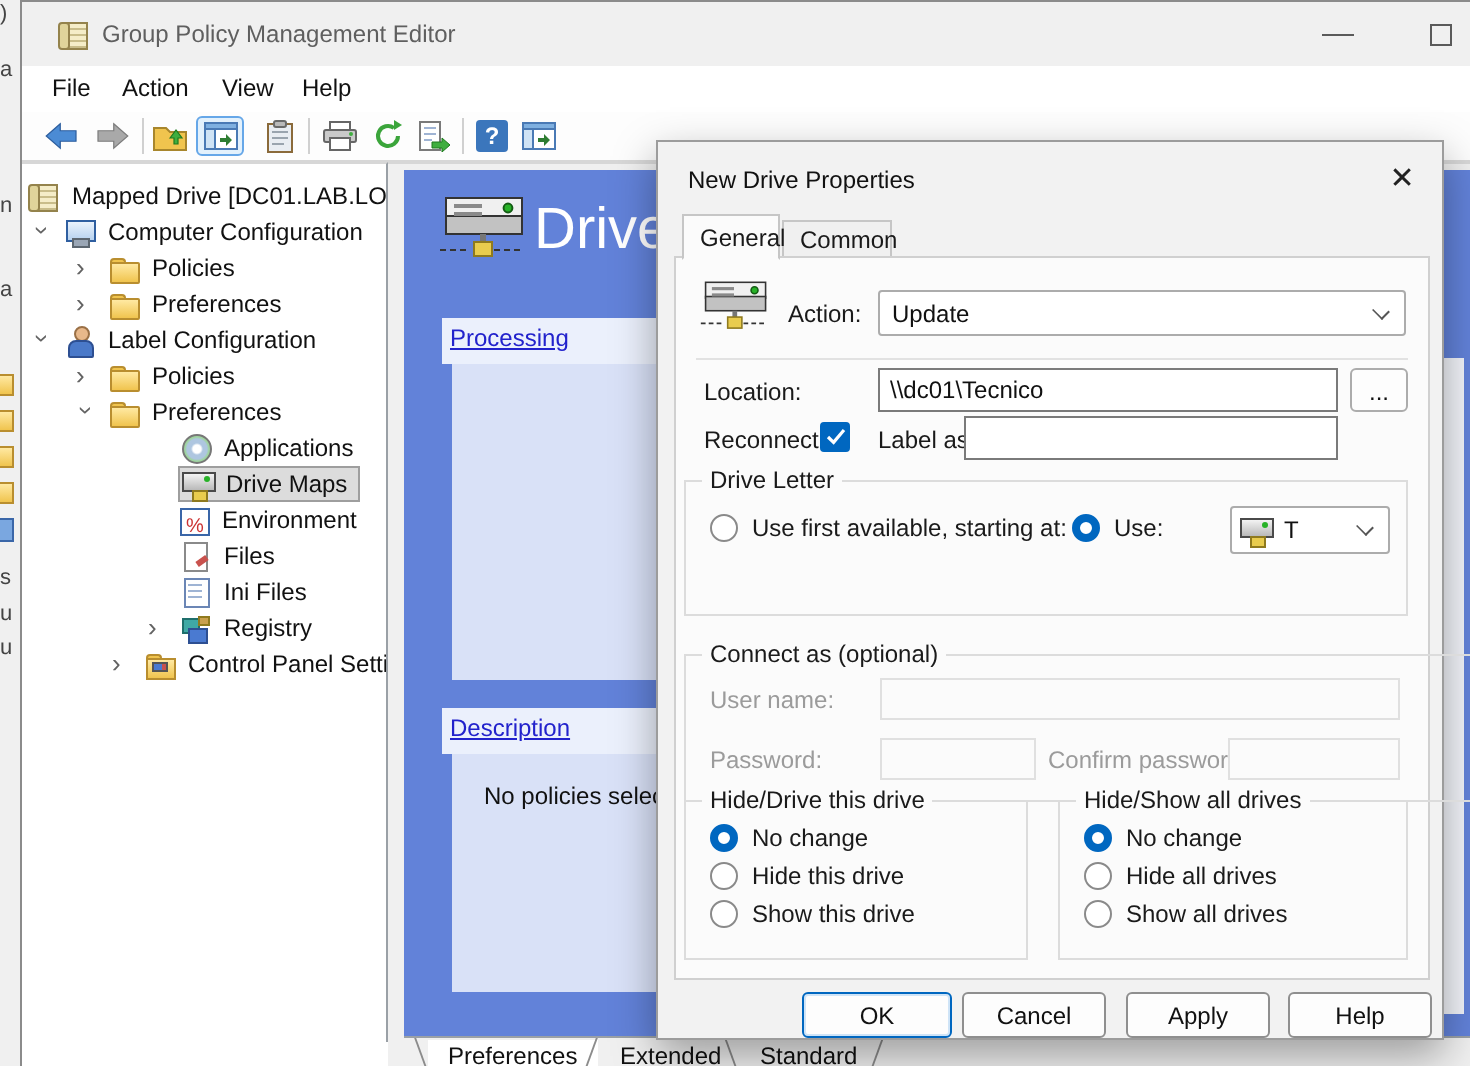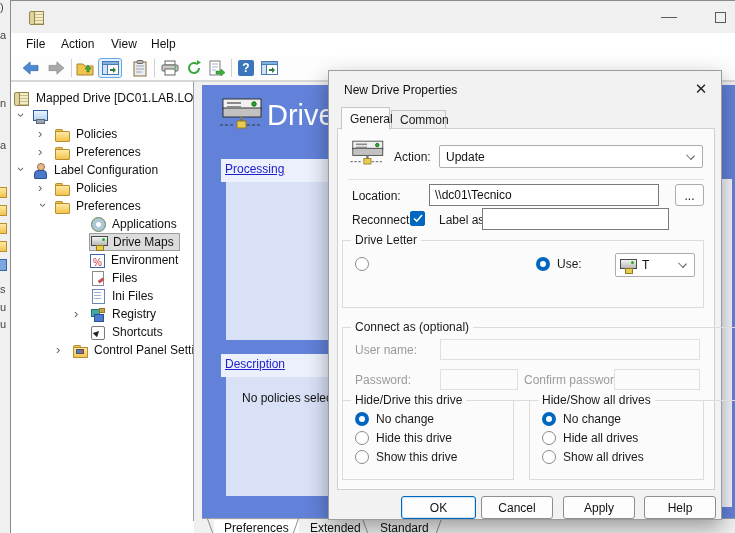--- a/index.html
+++ b/index.html
@@ -144,20 +144,21 @@
     <div class="edge-blue" style="top:259px"></div>
     <span class="edge-frag" style="top:283px">s</span>
     <span class="edge-frag" style="top:301px">u</span>
     <span class="edge-frag" style="top:318px">u</span>
   </div>
 
   <div class="win">
 
     <div class="titlebar">
       <span class="ico scroll-icon" style="position:absolute;left:18px;top:8px;"></span>
+      <span class="title-text">Group Policy Management Editor</span>
       <div class="btn-min"></div>
       <div class="btn-max"></div>
     </div>
 
     <div class="menubar">
       <span class="menu-item" style="left:15px">File</span>
       <span class="menu-item" style="left:50px">Action</span>
       <span class="menu-item" style="left:100px">View</span>
       <span class="menu-item" style="left:140px">Help</span>
     </div>
@@ -234,20 +235,21 @@
     </div>
 
     <div class="tree">
       <div class="trow">
         <span class="ico scroll-icon" style="margin-left:3px"></span>
         <span class="tlabel">Mapped Drive [DC01.LAB.LOCA</span>
       </div>
       <div class="trow">
         <span class="chev exp" style="left:5px"></span>
         <span class="ico computer-icon" style="margin-left:21px"></span>
+        <span class="tlabel">Computer Configuration</span>
       </div>
       <div class="trow">
         <span class="chev" style="left:27px"></span>
         <span class="ico folder-icon" style="margin-left:43px"></span>
         <span class="tlabel">Policies</span>
       </div>
       <div class="trow">
         <span class="chev" style="left:27px"></span>
         <span class="ico folder-icon" style="margin-left:43px"></span>
         <span class="tlabel">Preferences</span>
@@ -290,24 +292,20 @@
       <div class="trow">
         <span class="ico ini-icon" style="margin-left:79px"></span>
         <span class="tlabel">Ini Files</span>
       </div>
       <div class="trow">
         <span class="chev" style="left:63px"></span>
         <span class="ico registry-icon" style="margin-left:79px">
             <i></i>
           </span>
         <span class="tlabel">Registry</span>
-      </div>
-      <div class="trow">
-        <span class="ico shortcut-icon" style="margin-left:79px"></span>
-        <span class="tlabel">Shortcuts</span>
       </div>
       <div class="trow">
         <span class="chev" style="left:45px"></span>
         <span class="ico cpanel-icon" style="margin-left:61px">
             <i></i>
           </span>
         <span class="tlabel">Control Panel Settings</span>
       </div>
     </div>
 
@@ -369,36 +367,37 @@
         <path d="M2 30 h15 M29 30 h15" stroke="#333" stroke-dasharray="3 2"></path>
       </svg>
       <span class="lbl" style="left:56px;top:21px">Action:</span>
       <div class="combo" style="left:101px;top:16px;width:264px;height:23px;">
         <span>Update</span>
         <span class="caret"></span>
       </div>
       <div class="hr" style="left:10px;top:50px;width:356px;"></div>
 
       <span class="lbl" style="left:14px;top:60px">Location:</span>
-      <input class="tinput" style="left: 91px; top: 55px; width: 230px; height: 22px;" value="\\dc01\Tecnico">
+      <input class="tinput" style="left: 101px; top: 55px; width: 230px; height: 22px;" value="\\dc01\Tecnico">
       <button class="browse" style="left:337px;top:55px;width:29px;height:22px;">...</button>
 
       <span class="lbl" style="left:14px;top:84px">Reconnect:</span>
       <span class="checkbox" style="left:72px;top:82px">
         <svg width="10" height="9" viewBox="0 0 10 9">
             <path d="M1 4.5 L3.8 7.2 L9 1" fill="none" stroke="#fff" stroke-width="1.6"></path>
           </svg>
       </span>
       <span class="lbl" style="left:101px;top:84px">Label as:</span>
       <input class="tinput" style="left: 144px; top: 79px; width: 187px; height: 22px;" value="">
 
       <div class="grp" style="left:4px;top:111px;width:362px;height:68px;">
         <span class="grp-title">Drive Letter</span>
         <div class="radio-row" style="left:12px;top:16px">
           <span class="radio"></span>
+          <span>Use first available, starting at:</span>
         </div>
         <div class="radio-row" style="left:193px;top:16px">
           <span class="radio checked"></span>
           <span>Use:</span>
         </div>
         <div class="combo" style="left:272px;top:12px;width:80px;height:24px;padding-left:4px;">
           <span class="ico drive16-icon" style="margin-right:6px">
               <i></i>
             </span>
           <span>T</span>

